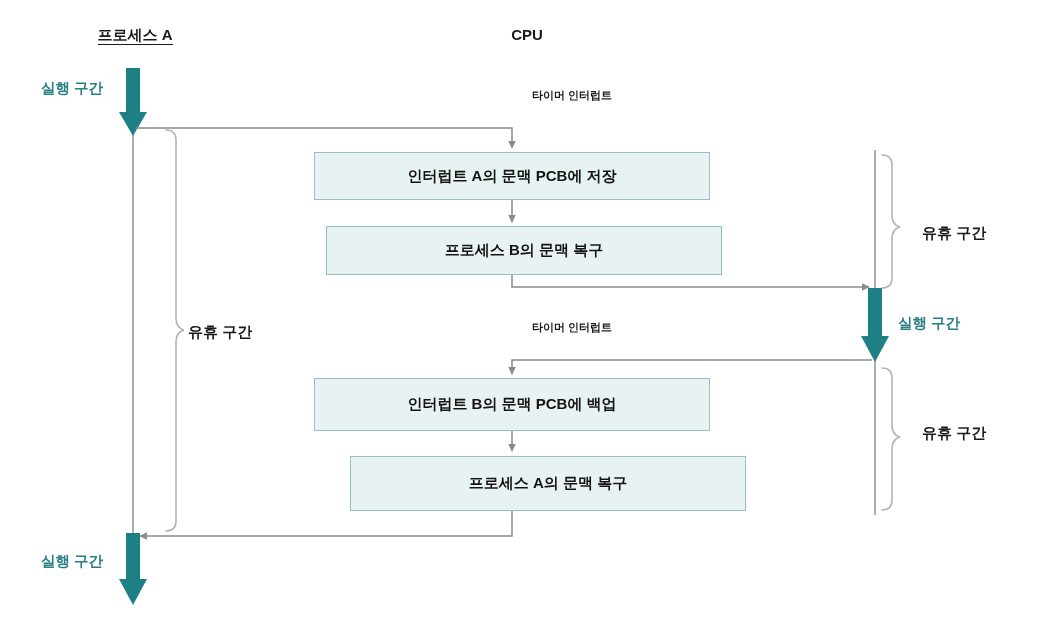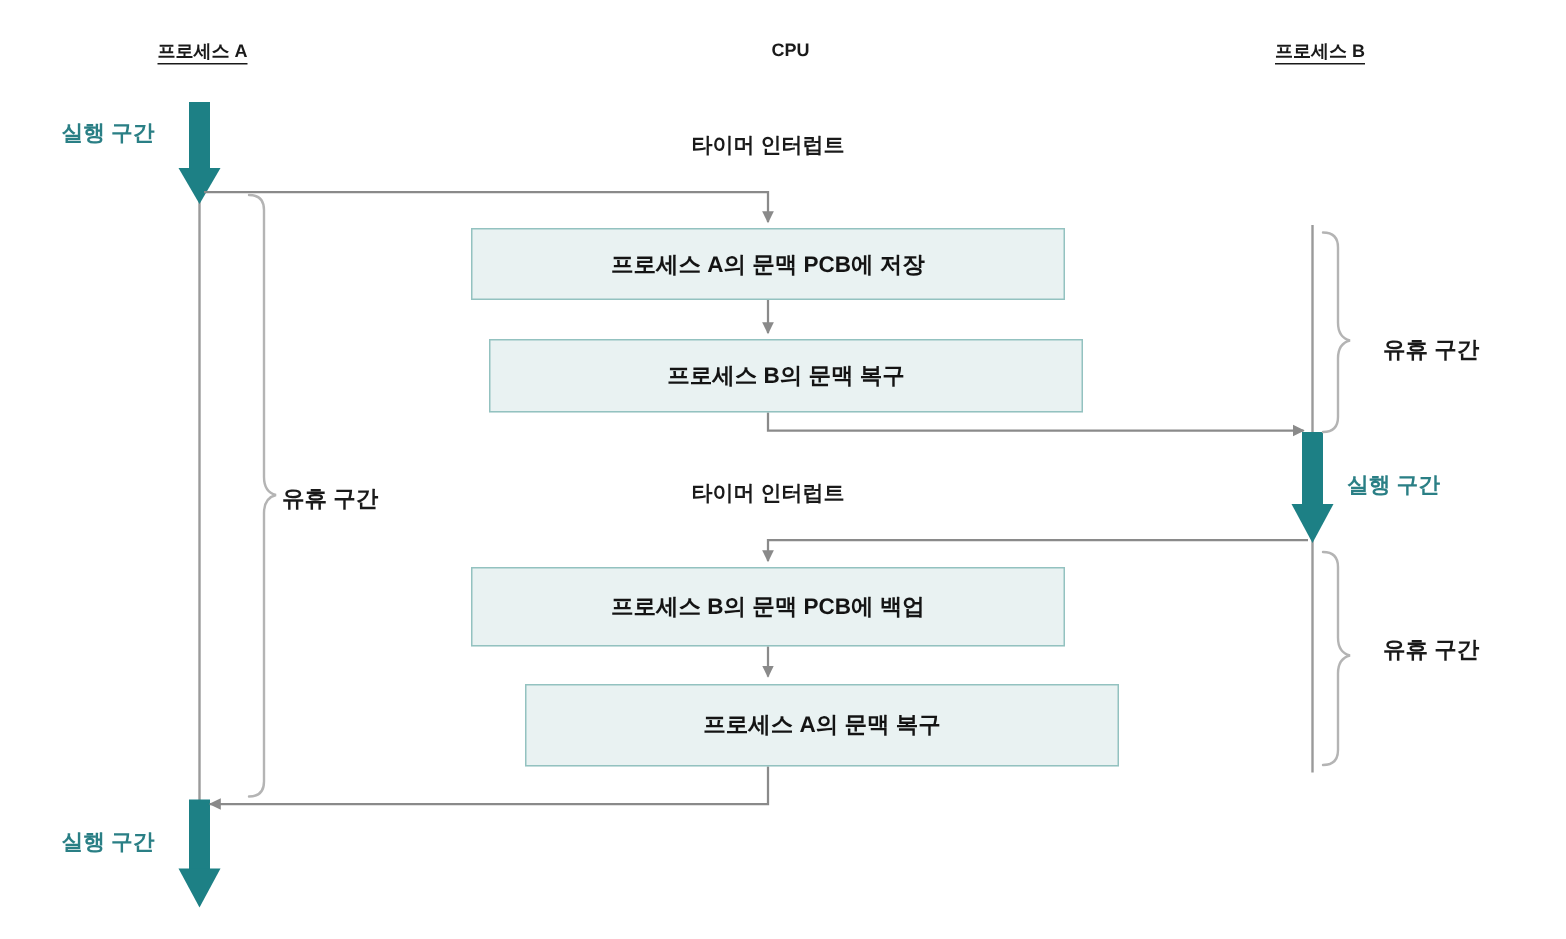--- a/index.html
+++ b/index.html
@@ -2,25 +2,25 @@
 <html><head>
 <meta charset="utf-8">
 <style>
   html,body{margin:0;padding:0;background:#ffffff;}
   #stage{position:relative;width:1044px;height:626px;background:#fff;
          font-family:"Liberation Sans","DejaVu Sans",sans-serif;overflow:hidden;}
   svg.layer{position:absolute;left:0;top:0;width:1044px;height:626px;}
 
   .lbl{position:absolute;white-space:nowrap;text-align:center;}
 
-  .hdr{font-size:12px;font-weight:bold;color:#1a1a1a;text-align:center;}
+  .hdr{font-size:15px;font-weight:bold;color:#1a1a1a;text-align:center;}
 
   .teal-lbl{font-size:14.5px;font-weight:bold;color:#2a7f85;}
   .idle-lbl{font-size:15px;font-weight:bold;color:#1a1a1a;}
-  .ti-lbl{font-size:14px;font-weight:bold;color:#1a1a1a;text-align:center;}
+  .ti-lbl{font-size:11px;font-weight:bold;color:#1a1a1a;text-align:right;}
 
   .pbox{position:absolute;background:#e9f2f2;border:1.5px solid #93c2c0;
         display:flex;align-items:center;justify-content:center;
         font-size:15px;font-weight:bold;color:#141414;}
 </style>
 </head>
 <body>
 
 <div id="stage">
 
@@ -91,49 +91,46 @@
   </svg>
 
   <div class="lbl hdr" style="left:60px;top:26px;width:150px;">
     <span style="border-bottom:1.5px solid #1a1a1a;padding-bottom:1px;">프로세스 A</span>
   </div>
 
   <div class="lbl hdr" style="left:452px;top:26px;width:150px;">
     <span>CPU</span>
   </div>
 
-  <div class="lbl hdr" style="left:805px;top:26px;width:150px;">
-    <span style="border-bottom:1.5px solid #1a1a1a;padding-bottom:1px;">프로세스 B</span>
-  </div>
 
   <div class="lbl teal-lbl" style="left:41px;top:79px;">실행 구간</div>
 
   <div class="lbl idle-lbl" style="left:188px;top:323px;">유휴 구간</div>
 
   <div class="lbl teal-lbl" style="left:41px;top:552px;">실행 구간</div>
 
   <div class="lbl idle-lbl" style="left:922px;top:224px;">유휴 구간</div>
 
   <div class="lbl teal-lbl" style="left:898px;top:314px;">실행 구간</div>
 
   <div class="lbl idle-lbl" style="left:922px;top:424px;">유휴 구간</div>
 
   <div class="lbl ti-lbl" style="left:412px;top:88px;width:200px;">타이머 인터럽트</div>
 
   <div class="lbl ti-lbl" style="left:412px;top:320px;width:200px;">타이머 인터럽트</div>
 
   <div class="pbox" style="left:314px;top:152px;width:394px;height:46px;">
-    <span>프로세스 A의 문맥 PCB에 저장</span>
+    <span>인터럽트 A의 문맥 PCB에 저장</span>
   </div>
 
   <div class="pbox" style="left:326px;top:226px;width:394px;height:47px;">
     <span>프로세스 B의 문맥 복구</span>
   </div>
 
   <div class="pbox" style="left:314px;top:378px;width:394px;height:51px;">
-    <span>프로세스 B의 문맥 PCB에 백업</span>
+    <span>인터럽트 B의 문맥 PCB에 백업</span>
   </div>
 
   <div class="pbox" style="left:314px;top:456px;width:394px;height:53px;margin-left:36px;">
     <span>프로세스 A의 문맥 복구</span>
   </div>
 
 </div>
 
 </body></html>

